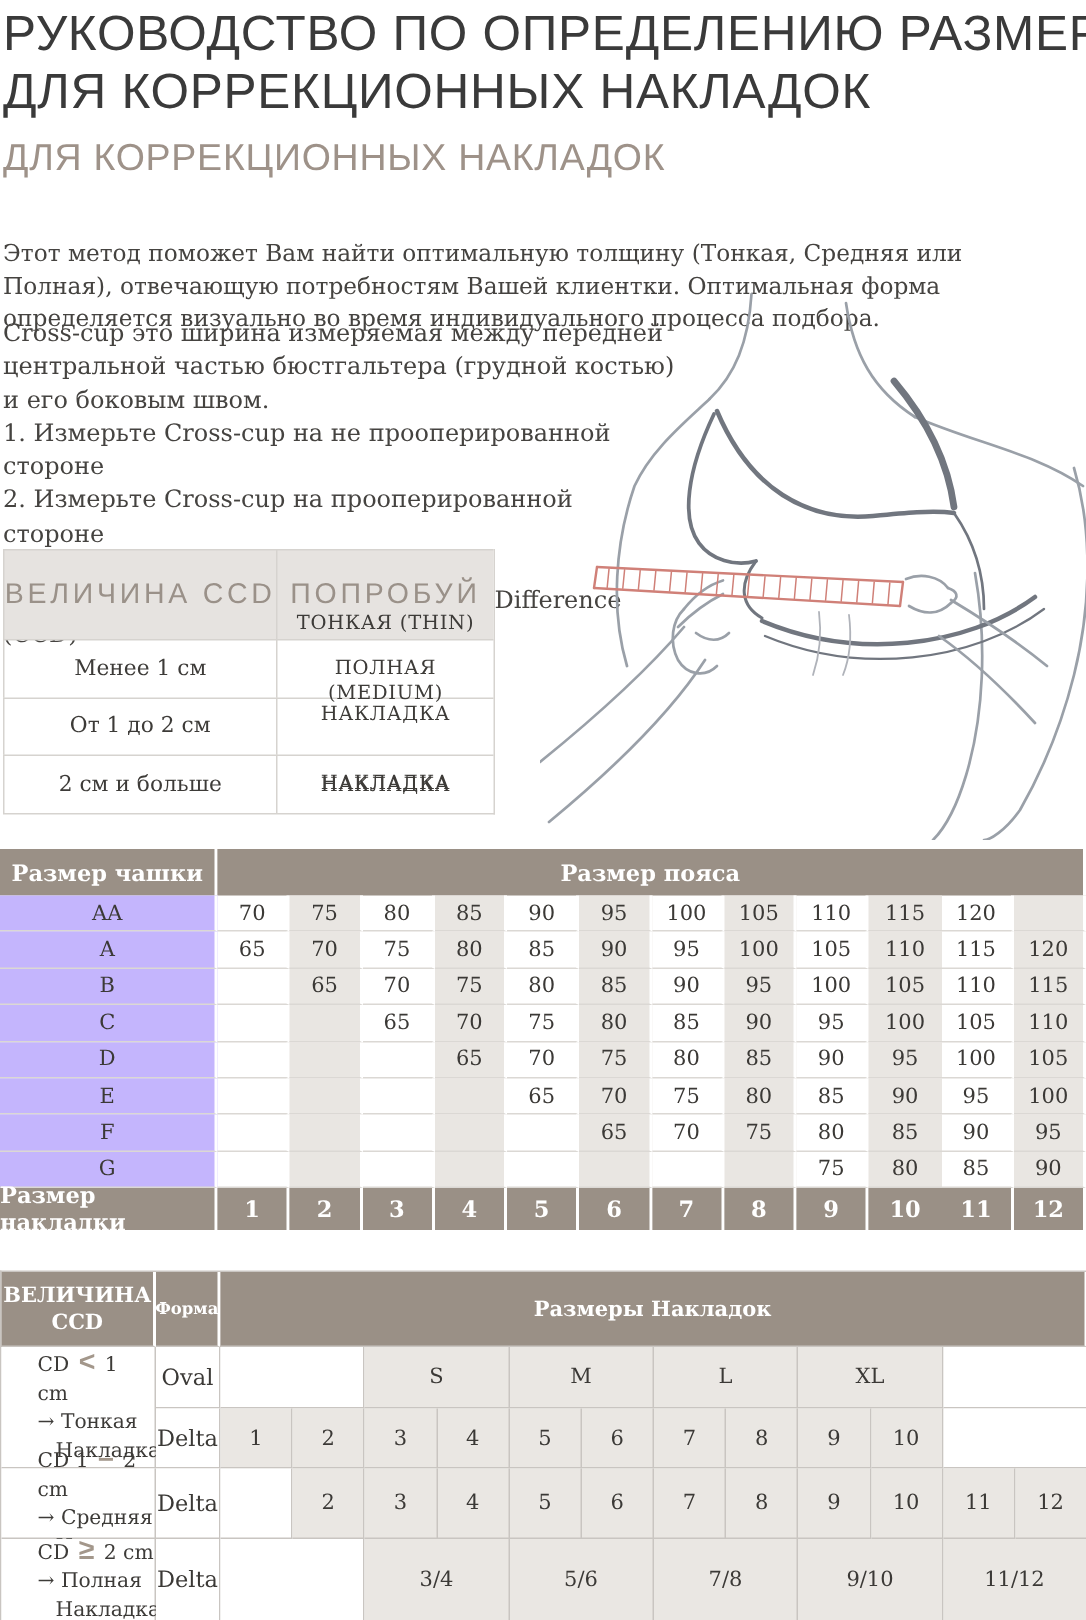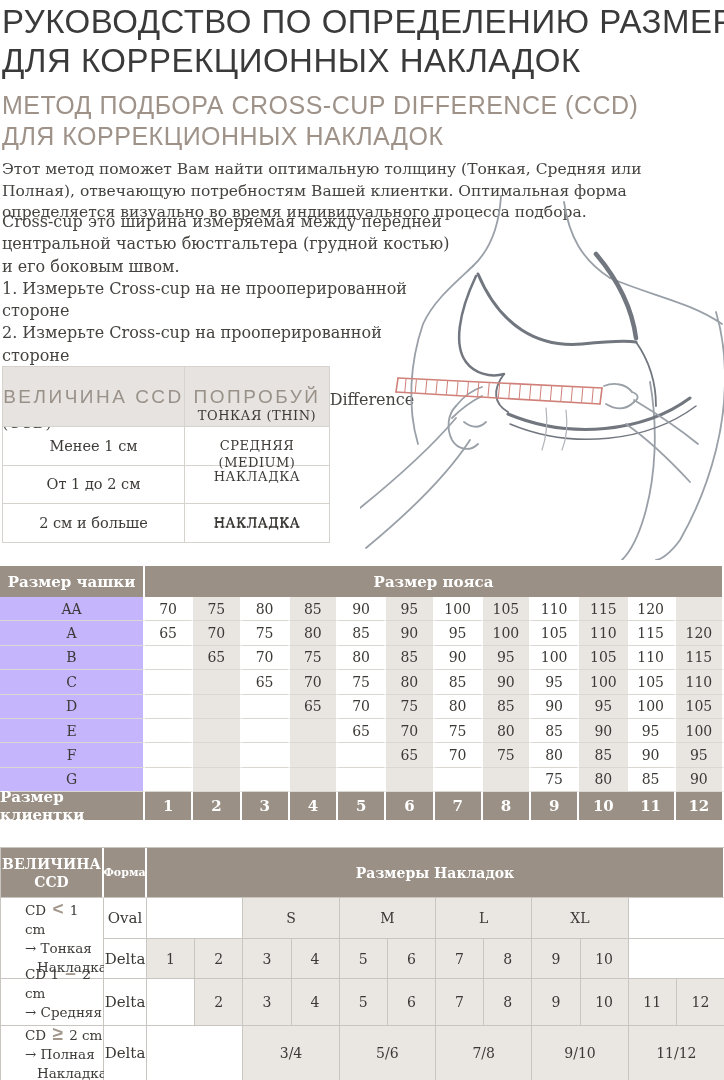--- a/index.html
+++ b/index.html
@@ -64,21 +64,20 @@
 <body>
 
 <div class="sheet">
 
   <div class="title">
     <div>РУКОВОДСТВО ПО ОПРЕДЕЛЕНИЮ РАЗМЕР</div>
     <div>ДЛЯ КОРРЕКЦИОННЫХ НАКЛАДОК</div>
   </div>
 
   <div class="subtitle">
-    <div>МЕТОД ПОДБОРА CROSS-CUP DIFFERENCE (CCD)</div>
     <div>ДЛЯ КОРРЕКЦИОННЫХ НАКЛАДОК</div>
   </div>
 
   <div class="intro">Этот метод поможет Вам найти оптимальную толщину (Тонкая, Средняя или Полная), отвечающую потребностям Вашей клиентки. Оптимальная форма определяется визуально во время индивидуального процесса подбора.</div>
 
   <div class="measure">
     <p>Cross-cup это ширина измеряемая между передней центральной частью бюстгальтера (грудной костью) и его боковым швом.</p>
     <div class="step">1. Измерьте Cross-cup на не прооперированной стороне</div>
     <div class="step">2. Измерьте Cross-cup на прооперированной стороне</div>
     <div class="step">3. Отнимете ширину 2. от ширины 1.</div>
@@ -89,21 +88,21 @@
     <div class="ccd-cell ccd-head">ВЕЛИЧИНА CCD</div>
     <div class="ccd-cell ccd-head">ПОПРОБУЙ</div>
 
     <div class="ccd-cell ccd-val">Менее 1 см</div>
     <div class="ccd-cell ccd-try">
       <span>ТОНКАЯ (THIN)</span>
       <span>НАКЛАДКА</span>
     </div>
     <div class="ccd-cell ccd-val">От 1 до 2 см</div>
     <div class="ccd-cell ccd-try">
-      <span>СРЕДНЯЯ (MEDIUM)</span>
+      <span>ПОЛНАЯ (MEDIUM)</span>
       <span>НАКЛАДКА</span>
     </div>
     <div class="ccd-cell ccd-val">2 см и больше</div>
     <div class="ccd-cell ccd-try">
       <span>НАКЛАДКА</span>
     </div>
   </div>
 
   <svg class="fig" viewBox="0 0 364 368" fill="none" xmlns="http://www.w3.org/2000/svg">
     <g stroke="#9aa0a8" stroke-width="1.8" stroke-linecap="round">
@@ -251,21 +250,21 @@
       <div class="st-cell st-data"></div>
       <div class="st-cell st-data shaded"></div>
       <div class="st-cell st-data"></div>
       <div class="st-cell st-data shaded"></div>
       <div class="st-cell st-data"></div>
       <div class="st-cell st-data shaded"></div>
       <div class="st-cell st-data">75</div>
       <div class="st-cell st-data shaded">80</div>
       <div class="st-cell st-data">85</div>
       <div class="st-cell st-data shaded">90</div>
-      <div class="st-cell st-foot">Размер клиентки</div>
+      <div class="st-cell st-foot">Размер накладки</div>
       <div class="st-cell st-foot">1</div>
       <div class="st-cell st-foot">2</div>
       <div class="st-cell st-foot">3</div>
       <div class="st-cell st-foot">4</div>
       <div class="st-cell st-foot">5</div>
       <div class="st-cell st-foot">6</div>
       <div class="st-cell st-foot">7</div>
       <div class="st-cell st-foot">8</div>
       <div class="st-cell st-foot">9</div>
       <div class="st-cell st-foot">10</div>

